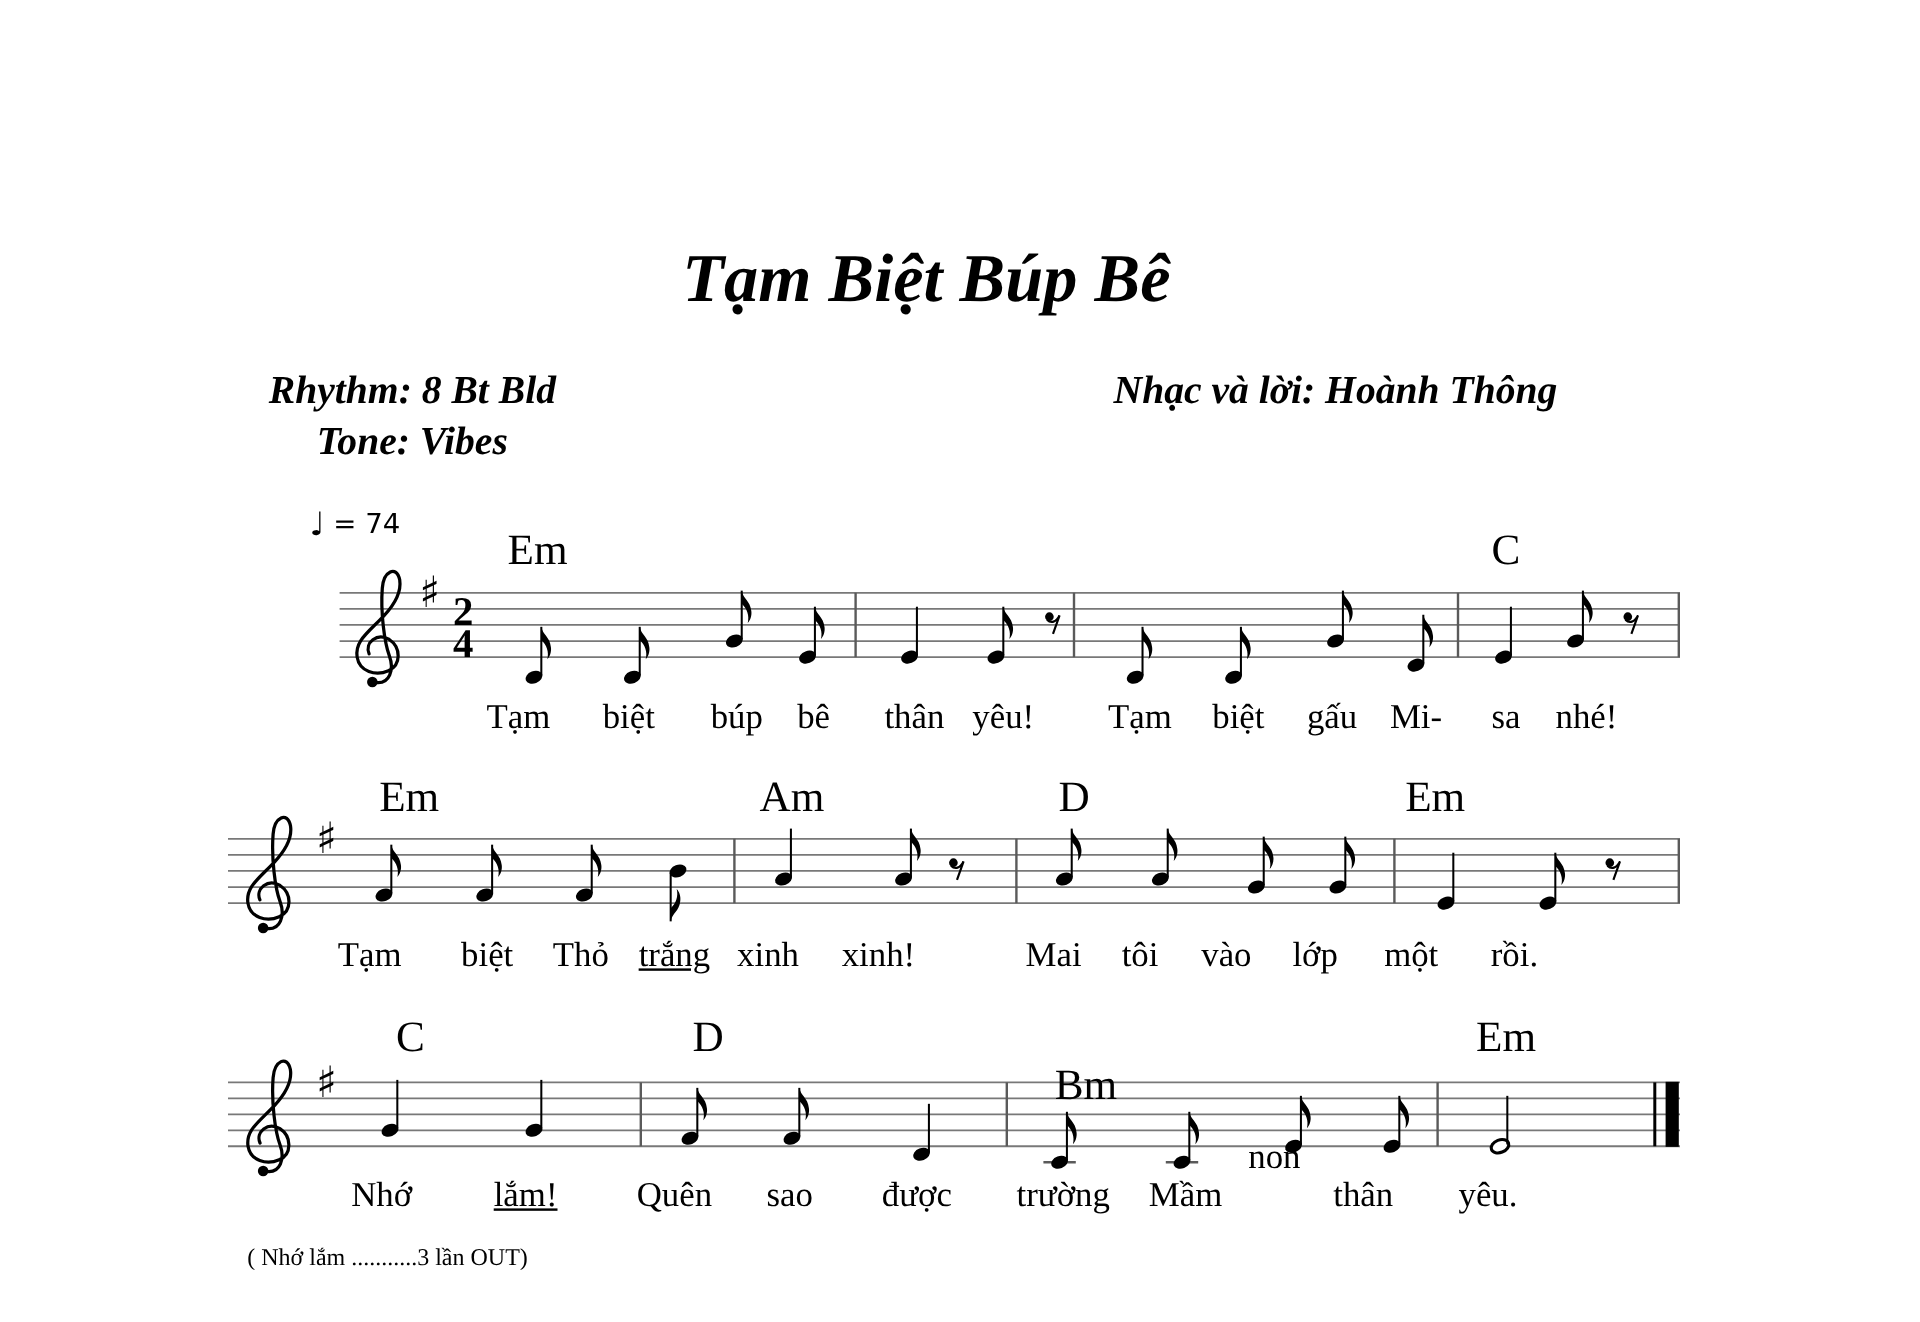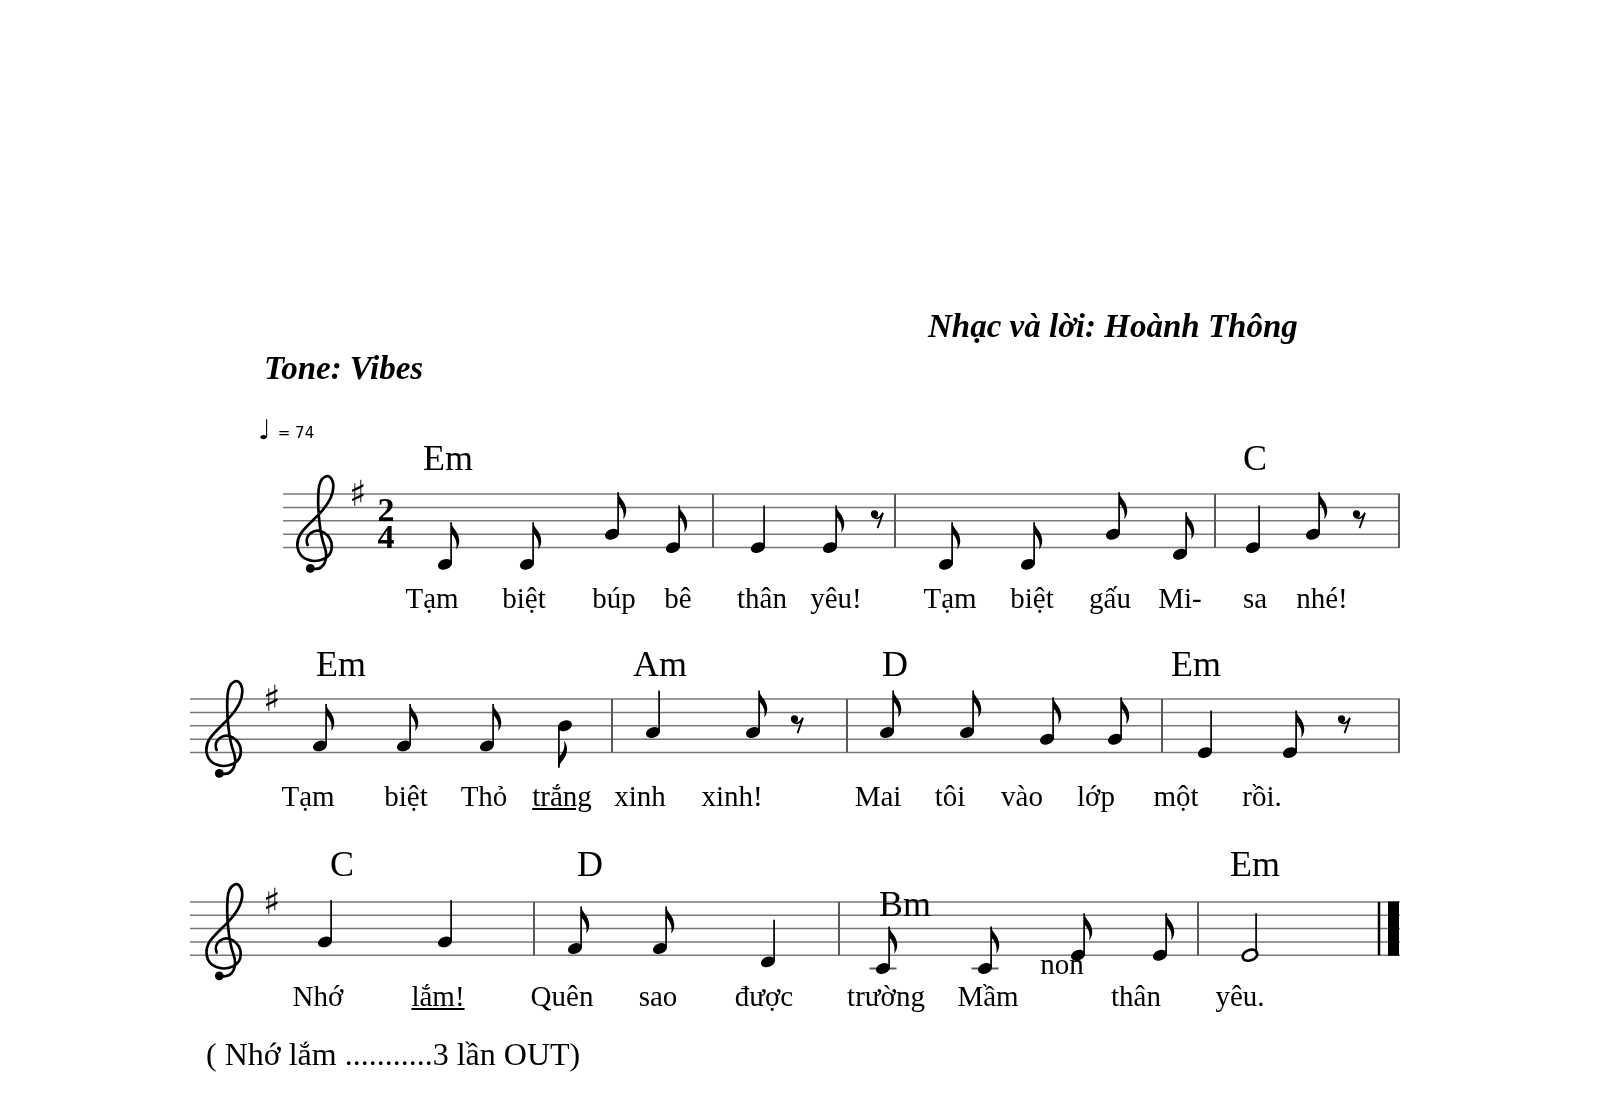--- a/index.html
+++ b/index.html
@@ -4,30 +4,32 @@
 <style>
   html,body{margin:0;padding:0;background:#fff;}
   #sheet{position:relative;width:1600px;height:1102px;background:#fff;overflow:hidden;
          font-family:"Liberation Serif","DejaVu Serif",serif;color:#000;}
   #music-svg{position:absolute;left:0;top:0;}
   .abs{position:absolute;line-height:1;white-space:nowrap;}
   .title{font-size:57px;font-weight:bold;font-style:italic;transform:translateX(-50%);}
   .hdr{font-size:33px;font-weight:bold;font-style:italic;}
   .tempo{display:flex;align-items:flex-end;gap:7px;font-family:"DejaVu Sans",sans-serif;}
   .tempo .glyph{font-size:27px;}
-  .tempo .val{font-size:15px;padding-bottom:2px;margin-top:16px;}
+  .tempo .val{font-size:23px;padding-bottom:2px;margin-top:16px;}
   .chord{position:absolute;font-size:36px;transform:translateX(-50%);line-height:1;}
   .lyric{position:absolute;font-size:29px;transform:translateX(-50%);line-height:1;}
-  .footer{font-size:32px;}
+  .footer{font-size:20px;}
 </style>
 </head>
 <body>
 
 <div id="sheet">
-
+  <div class="abs title" style="left:772px;top:204px;">Tạm Biệt Búp Bê</div>
+
+  <div class="abs hdr" style="left:224px;top:310px;">Rhythm: 8 Bt Bld</div>
 
   <div class="abs hdr" style="left:264px;top:352px;">Tone: Vibes</div>
 
   <div class="abs hdr" style="left:928px;top:310px;">Nhạc và lời: Hoành Thông</div>
 
   <div class="abs tempo" style="left:258px;top:410px;">
     <span class="glyph">♩</span>
     <span class="val">= 74</span>
   </div>
 

